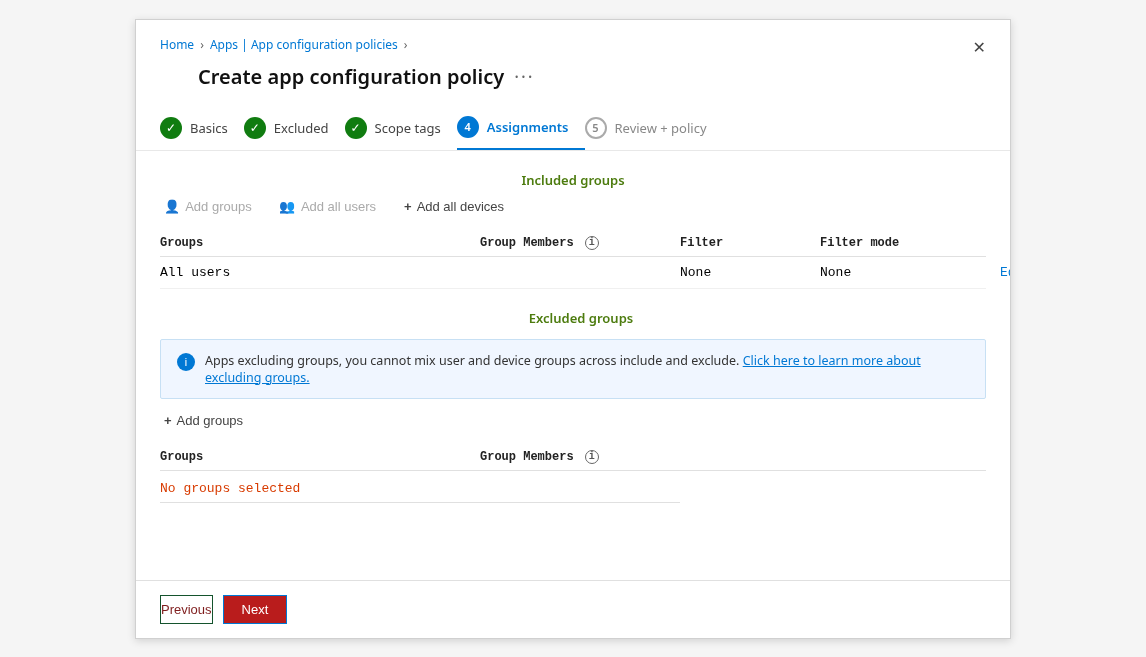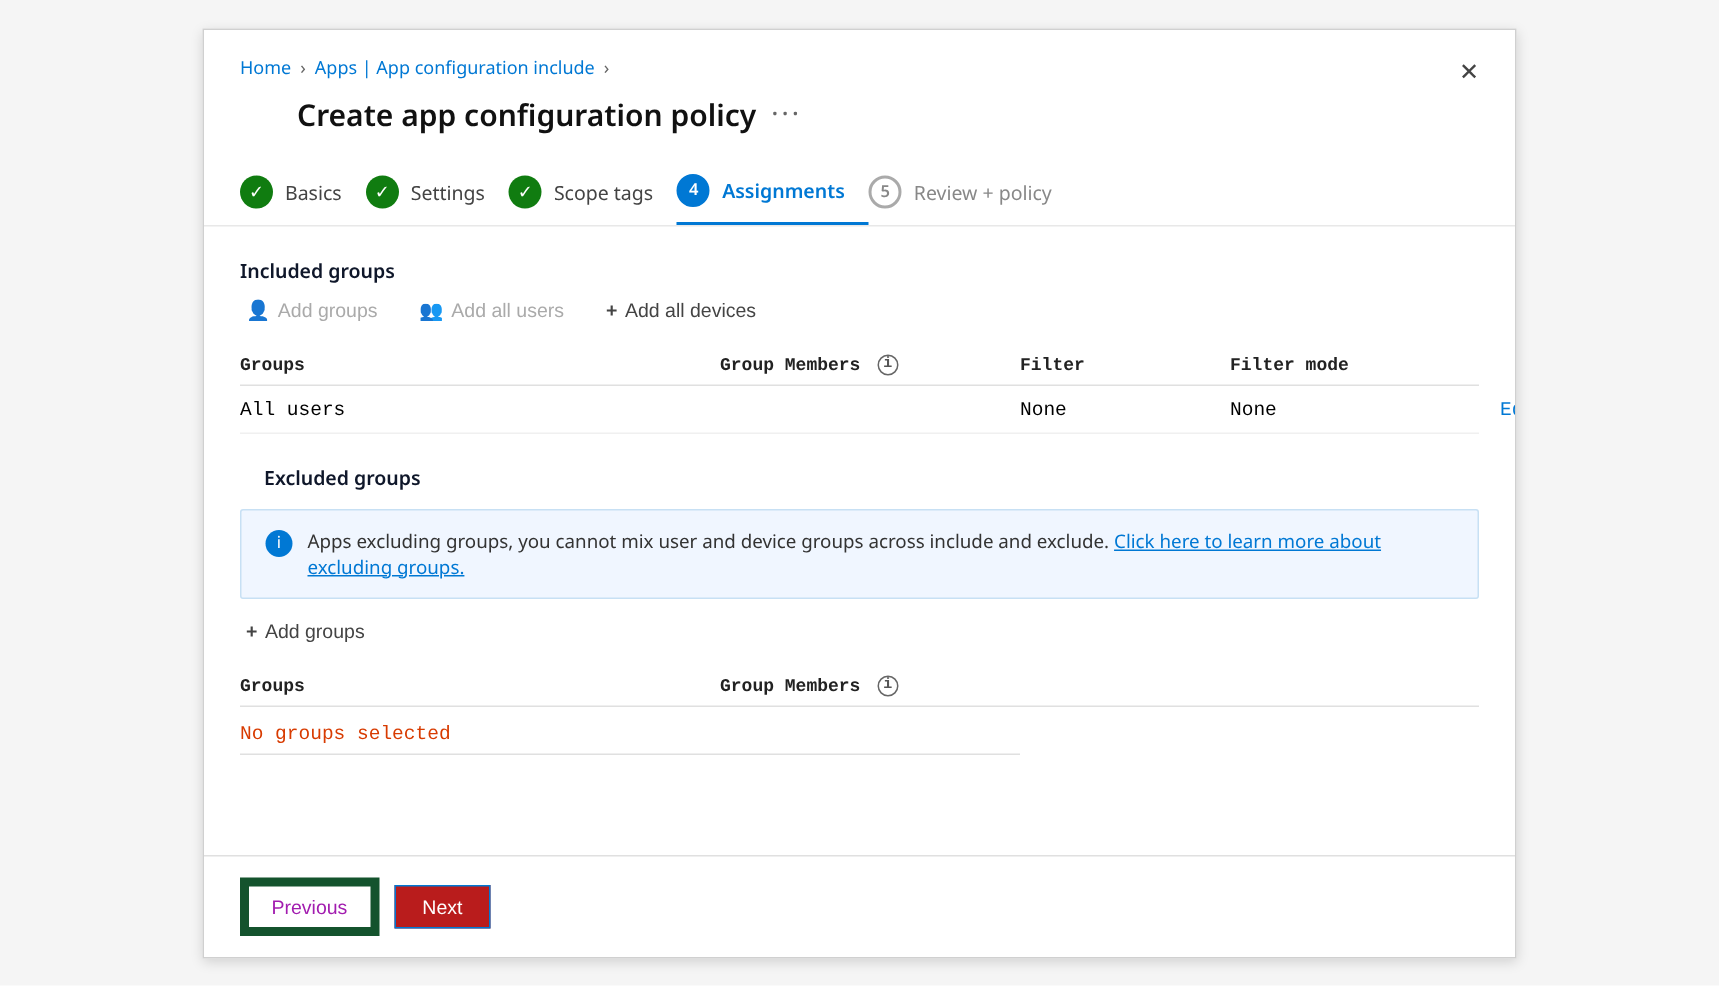--- a/index.html
+++ b/index.html
@@ -128,24 +128,25 @@
     .step-label {
       font-size: 13px;
     }
     
     .modal-content {
       padding: 20px 24px;
       flex: 1;
       overflow-y: auto;
     }
     .section-title {
-      color: #0f172a;
+      color: #4d7c0f;
       font-size: 13px;
       font-weight: 600;
       margin-bottom: 8px;
+      text-align: center;
     }
     .action-row {
       display: flex;
       align-items: center;
       gap: 20px;
       margin-bottom: 14px;
     }
     .action-btn {
       display: flex;
       align-items: center;
@@ -255,63 +256,63 @@
     
     .modal-footer {
       padding: 14px 24px;
       border-top: 1px solid #e0e0e0;
       display: flex;
       align-items: center;
       gap: 10px;
     }
     .btn-prev {
       background: #fff;
-      border: 6px solid #14532d;
-      padding: 6px 15px;
-      font-size: 13px;
-      cursor: pointer;
-      color: #a21caf;
+      border: 1px solid #14532d;
+      padding: 6px 0;
+      font-size: 13px;
+      cursor: pointer;
+      color: #7f1d1d;
     }
     .btn-next {
       background: #b91c1c;
       border: 1px solid #0078d4;
       padding: 6px 18px;
       font-size: 13px;
       cursor: pointer;
       color: #fff;
       font-weight: 500;
     }
   </style>
 </head>
 <body>
 
 <div class="modal">
 
   <div class="modal-header">
     <div class="breadcrumb">
       <a>Home</a>
       <span class="sep">›</span>
-      <a>Apps | App configuration include</a>
+      <a>Apps | App configuration policies</a>
       <span class="sep">›</span>
     </div>
     <div class="title-row">
       <span class="modal-title">Create app configuration policy</span>
       <span class="more-icon">···</span>
     </div>
 
     <div class="steps">
 
       <div class="step">
         <div class="step-check">✓</div>
         <span class="step-label">Basics</span>
       </div>
 
       <div class="step">
         <div class="step-check">✓</div>
-        <span class="step-label">Settings</span>
+        <span class="step-label">Excluded</span>
       </div>
 
       <div class="step">
         <div class="step-check">✓</div>
         <span class="step-label">Scope tags</span>
       </div>
 
       <div class="step active">
         <div class="step-num">4</div>
         <span class="step-label">Assignments</span>

